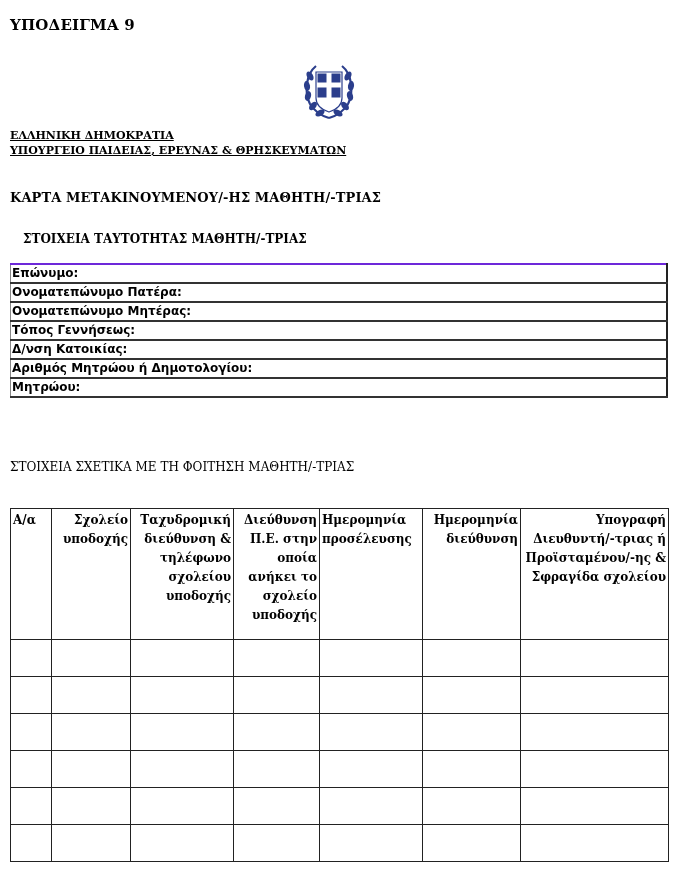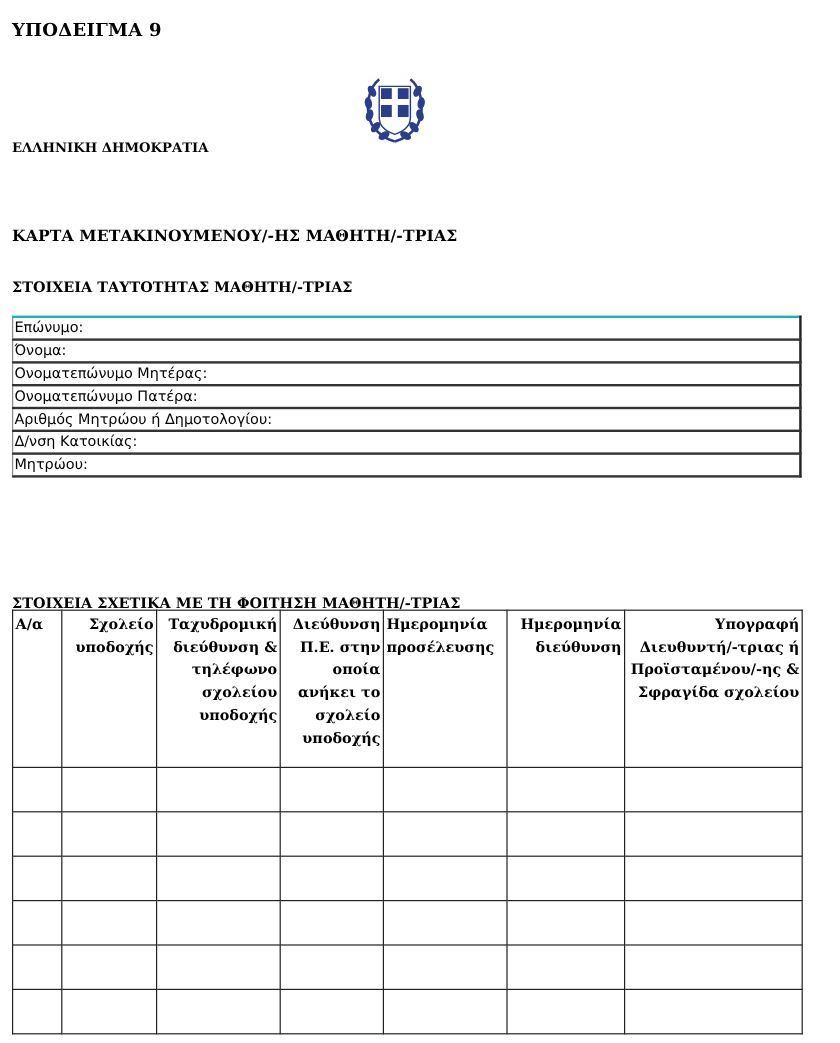--- a/index.html
+++ b/index.html
@@ -1,29 +1,29 @@
 <!DOCTYPE html>
 <html><head>
 <meta charset="utf-8">
 <style>
   html, body { margin:0; padding:0; background:#ffffff; }
   body { width:700px; height:869px; position:relative; overflow:hidden;
          font-family:"DejaVu Serif","Liberation Serif",serif; color:#000; }
   .abs { position:absolute; }
   .doc-code { left:10px; top:16px; font-size:15px; font-weight:bold; letter-spacing:0.2px; }
   .emblem { left:302px; top:58px; width:54px; height:64px; }
-  .org { left:10px; top:116px; font-size:11px; font-weight:bold; line-height:15px; }
+  .org { left:10px; top:128px; font-size:11px; font-weight:bold; line-height:15px;text-decoration:underline; }
   .card-title { left:10px; top:190px; font-size:13px; font-weight:bold; letter-spacing:0.1px; }
-  .sec1 { left:10px; top:232px; font-size:12px; font-weight:bold; }
-  .sec2 { left:10px; top:496px; font-size:12px; font-weight:bold; }
+  .sec1 { left:23px; top:232px; font-size:12px; font-weight:bold; }
+  .sec2 { left:10px; top:460px; font-size:12px; font-weight:normal; }
 
   .id-table { left:10px; top:263px; width:658px; border-collapse:collapse; }
-  .id-table td { border-top:2px solid #14b8a6; border-bottom:2px solid #333; border-left:none; border-right:2px solid #222;
+  .id-table td { border-top:2px solid #6d28d9; border-bottom:2px solid #333; border-left:none; border-right:2px solid #222;
                  height:17px; padding:0 0 0 1px; font-size:12px; font-family:"DejaVu Sans","Liberation Sans",sans-serif;
-                 font-weight:normal; line-height:17px; }
+                 font-weight:bold; line-height:17px; }
   .id-table { border-left:1px solid #888; }
 
   .att-table { left:10px; top:508px; width:658px; border-collapse:collapse; table-layout:fixed; }
   .att-table th, .att-table td { border:1.5px solid #222; }
   .att-table th { height:128px; vertical-align:top; font-size:12px; font-weight:bold; line-height:19px;
                   padding:2px 2px 0 2px; text-align:right; }
   .att-table th.left { text-align:left; }
   .att-table td { height:34px; }
 </style>
 </head>
@@ -54,45 +54,46 @@
     <path d="M14 14 H40 V40 C40 48 33 52 27 54 C21 52 14 48 14 40 Z" fill="#ffffff" stroke="#2b3e8c" stroke-width="1.2"></path>
     <rect x="15.5" y="15.5" width="9" height="9" fill="#2b3e8c"></rect>
     <rect x="29.5" y="15.5" width="9" height="9" fill="#2b3e8c"></rect>
     <rect x="15.5" y="29.5" width="9" height="10" fill="#2b3e8c"></rect>
     <rect x="29.5" y="29.5" width="9" height="10" fill="#2b3e8c"></rect>
   </svg>
 </div>
 
 <div class="abs org">
   <div>ΕΛΛΗΝΙΚΗ ΔΗΜΟΚΡΑΤΙΑ</div>
+  <div>ΥΠΟΥΡΓΕΙΟ ΠΑΙΔΕΙΑΣ, ΕΡΕΥΝΑΣ &amp; ΘΡΗΣΚΕΥΜΑΤΩΝ</div>
 </div>
 
 <div class="abs card-title">ΚΑΡΤΑ ΜΕΤΑΚΙΝΟΥΜΕΝΟΥ/-ΗΣ ΜΑΘΗΤΗ/-ΤΡΙΑΣ</div>
 
 <div class="abs sec1">ΣΤΟΙΧΕΙΑ ΤΑΥΤΟΤΗΤΑΣ ΜΑΘΗΤΗ/-ΤΡΙΑΣ</div>
 
 <table class="abs id-table">
   <tbody>
     <tr>
         <td>Επώνυμο:</td>
       </tr>
     <tr>
-        <td>Όνομα:</td>
+        <td>Ονοματεπώνυμο Πατέρα:</td>
       </tr>
     <tr>
         <td>Ονοματεπώνυμο Μητέρας:</td>
       </tr>
     <tr>
-        <td>Ονοματεπώνυμο Πατέρα:</td>
+        <td>Τόπος Γεννήσεως:</td>
+      </tr>
+    <tr>
+        <td>Δ/νση Κατοικίας:</td>
       </tr>
     <tr>
         <td>Αριθμός Μητρώου ή Δημοτολογίου:</td>
-      </tr>
-    <tr>
-        <td>Δ/νση Κατοικίας:</td>
       </tr>
     <tr>
         <td>Μητρώου:</td>
       </tr>
   </tbody>
 </table>
 
 <div class="abs sec2">ΣΤΟΙΧΕΙΑ ΣΧΕΤΙΚΑ ΜΕ ΤΗ ΦΟΙΤΗΣΗ ΜΑΘΗΤΗ/-ΤΡΙΑΣ</div>
 
 <table class="abs att-table">

